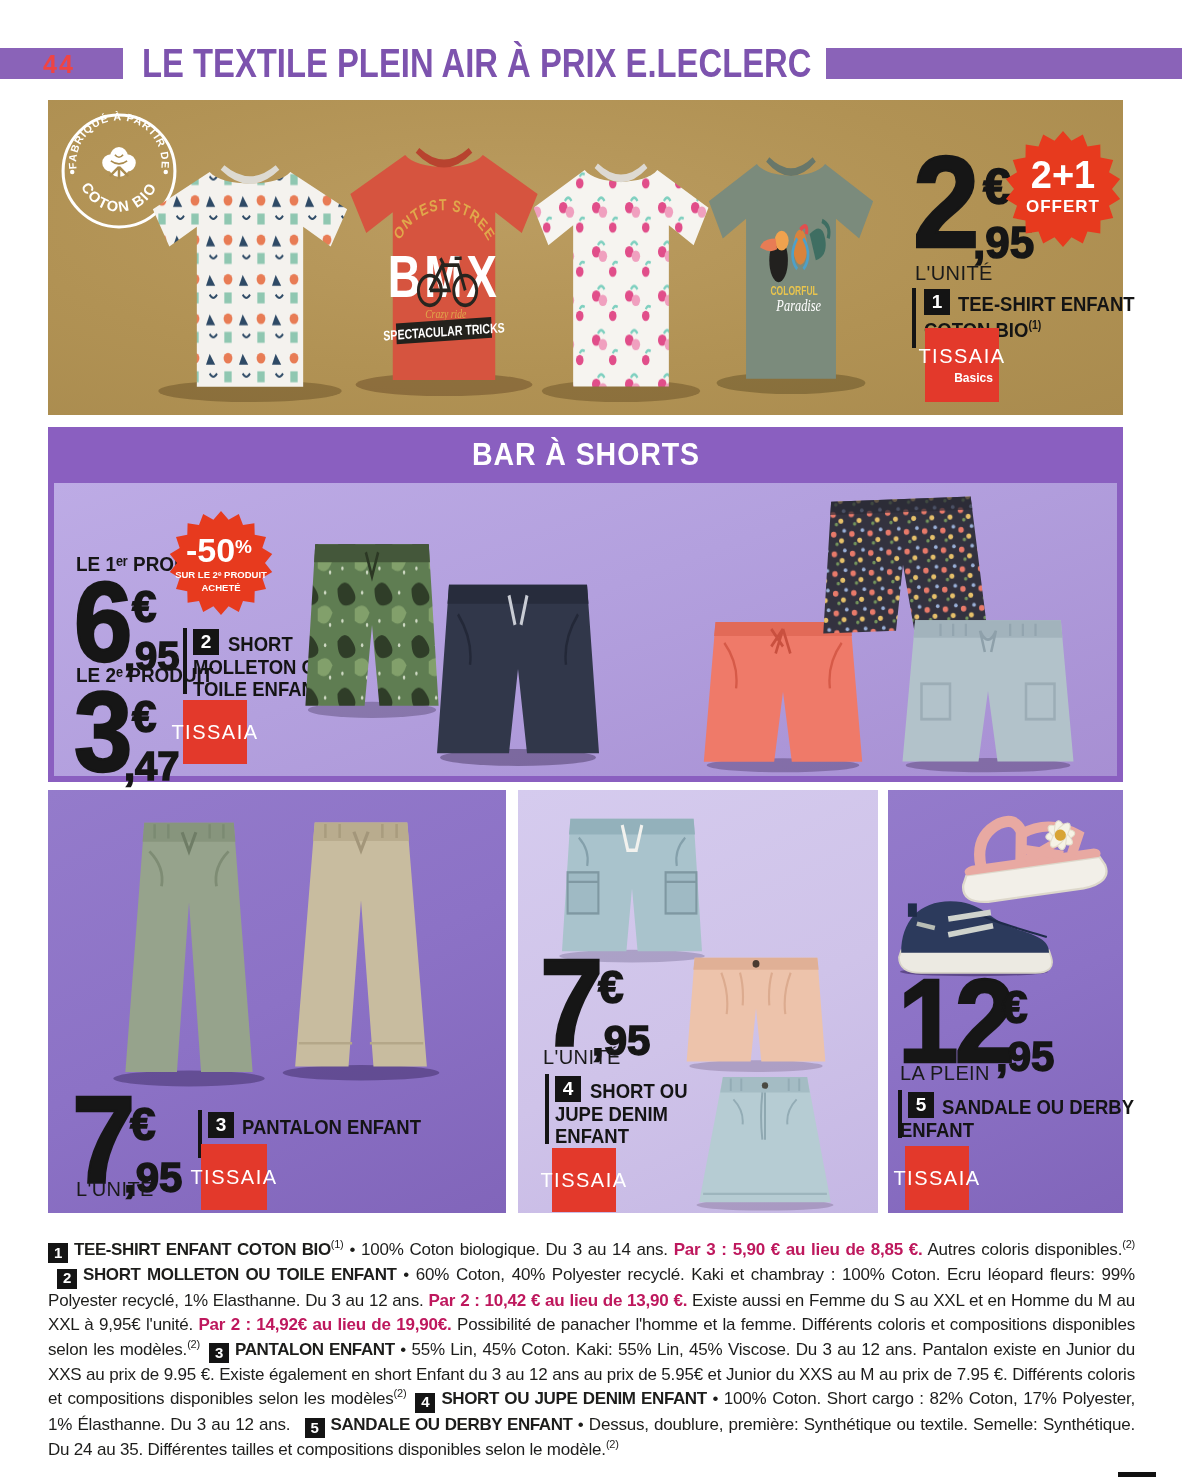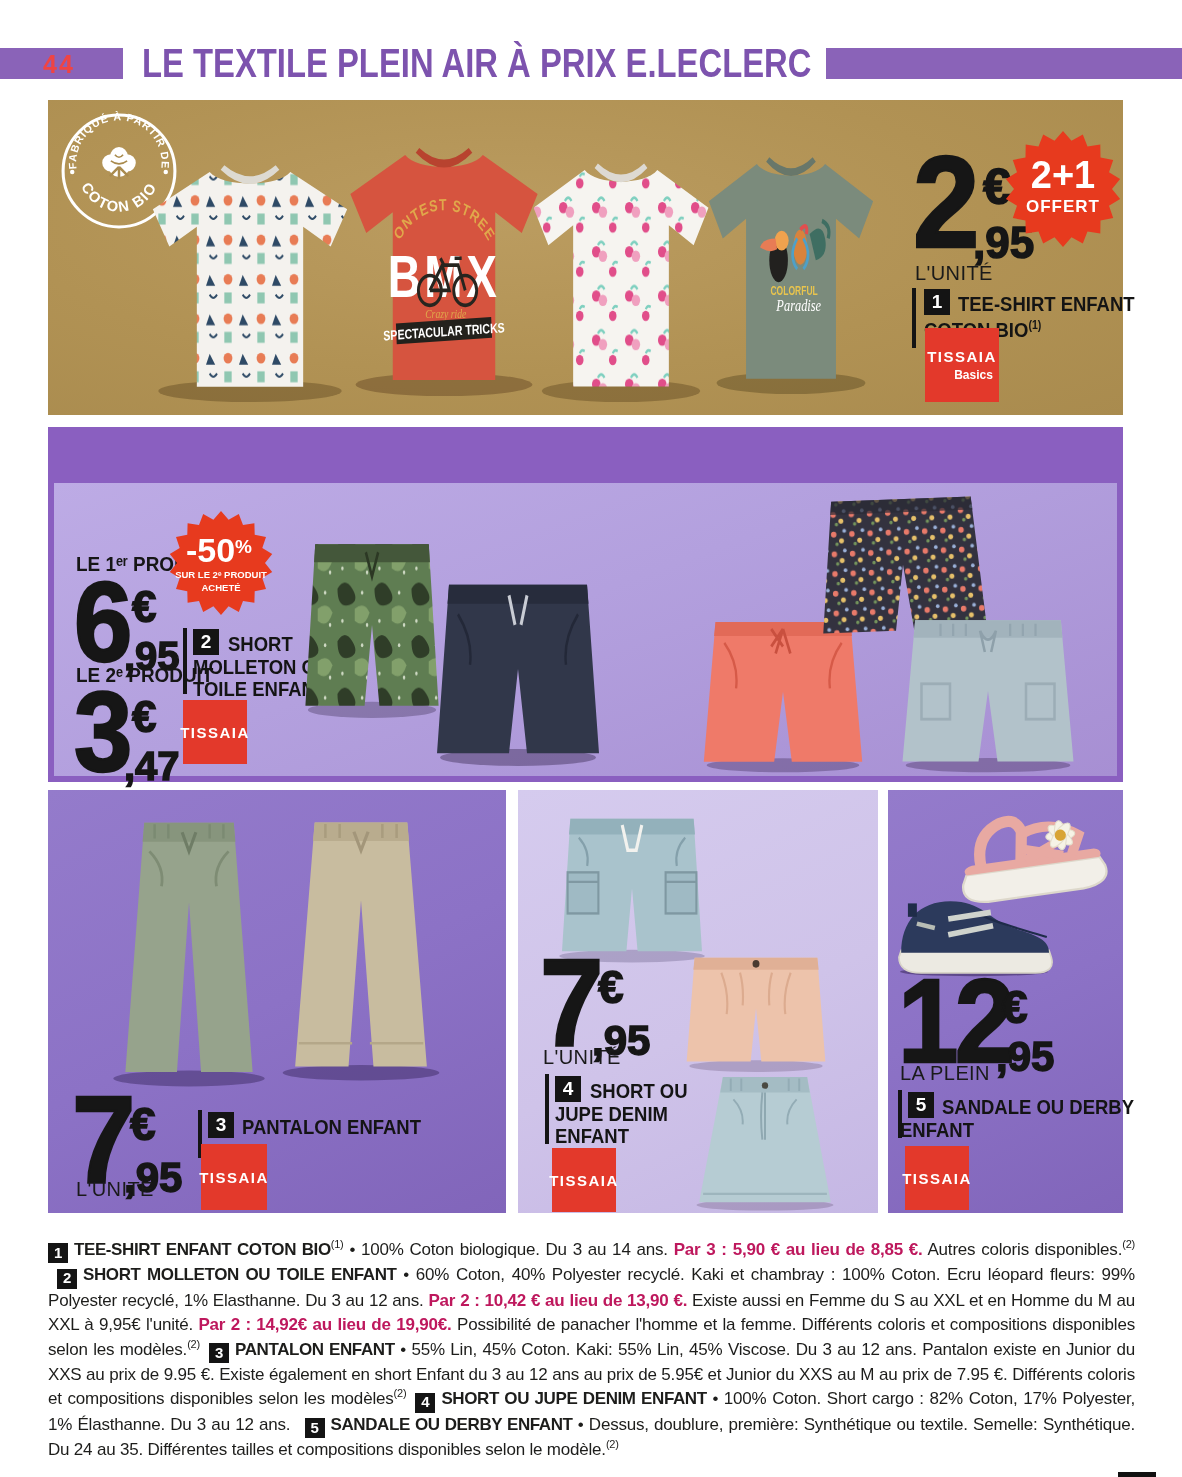--- a/index.html
+++ b/index.html
@@ -41,21 +41,21 @@
   .vbar{position:absolute;width:4px;background:#141414;}
   .numsq{position:absolute;width:26px;height:26px;background:#141414;color:#fff;font-weight:bold;
          font-size:19px;display:flex;align-items:center;justify-content:center;}
   .itemlabel{position:absolute;font-weight:bold;font-size:21px;color:#141414;white-space:nowrap;
              transform:scaleX(.88);transform-origin:left top;}
   .itemlabel sup{font-size:12px;}
 
   
   .tissaia{position:absolute;background:#e3392b;color:#fff;display:flex;flex-direction:column;
            align-items:center;justify-content:center;}
-  .tname{font-size:15px;font-weight:bold;letter-spacing:1.5px;}
+  .tname{font-size:20px;font-weight:normal;letter-spacing:1.5px;}
   .tbasics{font-size:12px;font-weight:bold;margin-top:3px;padding-left:23px;}
 
   
   .burst{position:absolute;}
   .burst text{fill:#fff;font-family:"Liberation Sans",sans-serif;font-weight:bold;text-anchor:middle;}
 
   
   .desc{position:absolute;left:48px;top:1238px;width:1087px;font-size:17px;line-height:24.5px;
         text-align:justify;color:#1d1d1b;letter-spacing:-.2px;}
   .d-bold{font-weight:bold;letter-spacing:-.4px;}
@@ -195,20 +195,21 @@
     <span>COTON BIO</span><sup>(1)</sup>
   </div>
 
   <div class="tissaia" style="left:925px;top:328px;width:74px;height:74px;">
     <span class="tname">TISSAIA</span>
     <span class="tbasics">Basics</span>
   </div>
 
   <div class="s2"></div>
   <div class="s2-inner"></div>
+  <div class="s2-title"><span>BAR À SHORTS</span></div>
 
   <div class="smalllab" style="left:76px;top:552px;">LE 1ᵉʳ PRODUIT</div>
   <div class="bp" style="left:74px;top:578px;">
     <span class="bp-int" style="font-size:114px;">6</span>
     <span class="bp-eur" style="left:58px;top:4px;font-size:44px;">€</span>
     <span class="bp-dec" style="left:50px;top:56px;font-size:40px;">,95</span>
   </div>
   <div class="smalllab" style="left:76px;top:663px;">LE 2ᵉ PRODUIT</div>
   <div class="bp" style="left:74px;top:688px;">
     <span class="bp-int" style="font-size:114px;">3</span>

